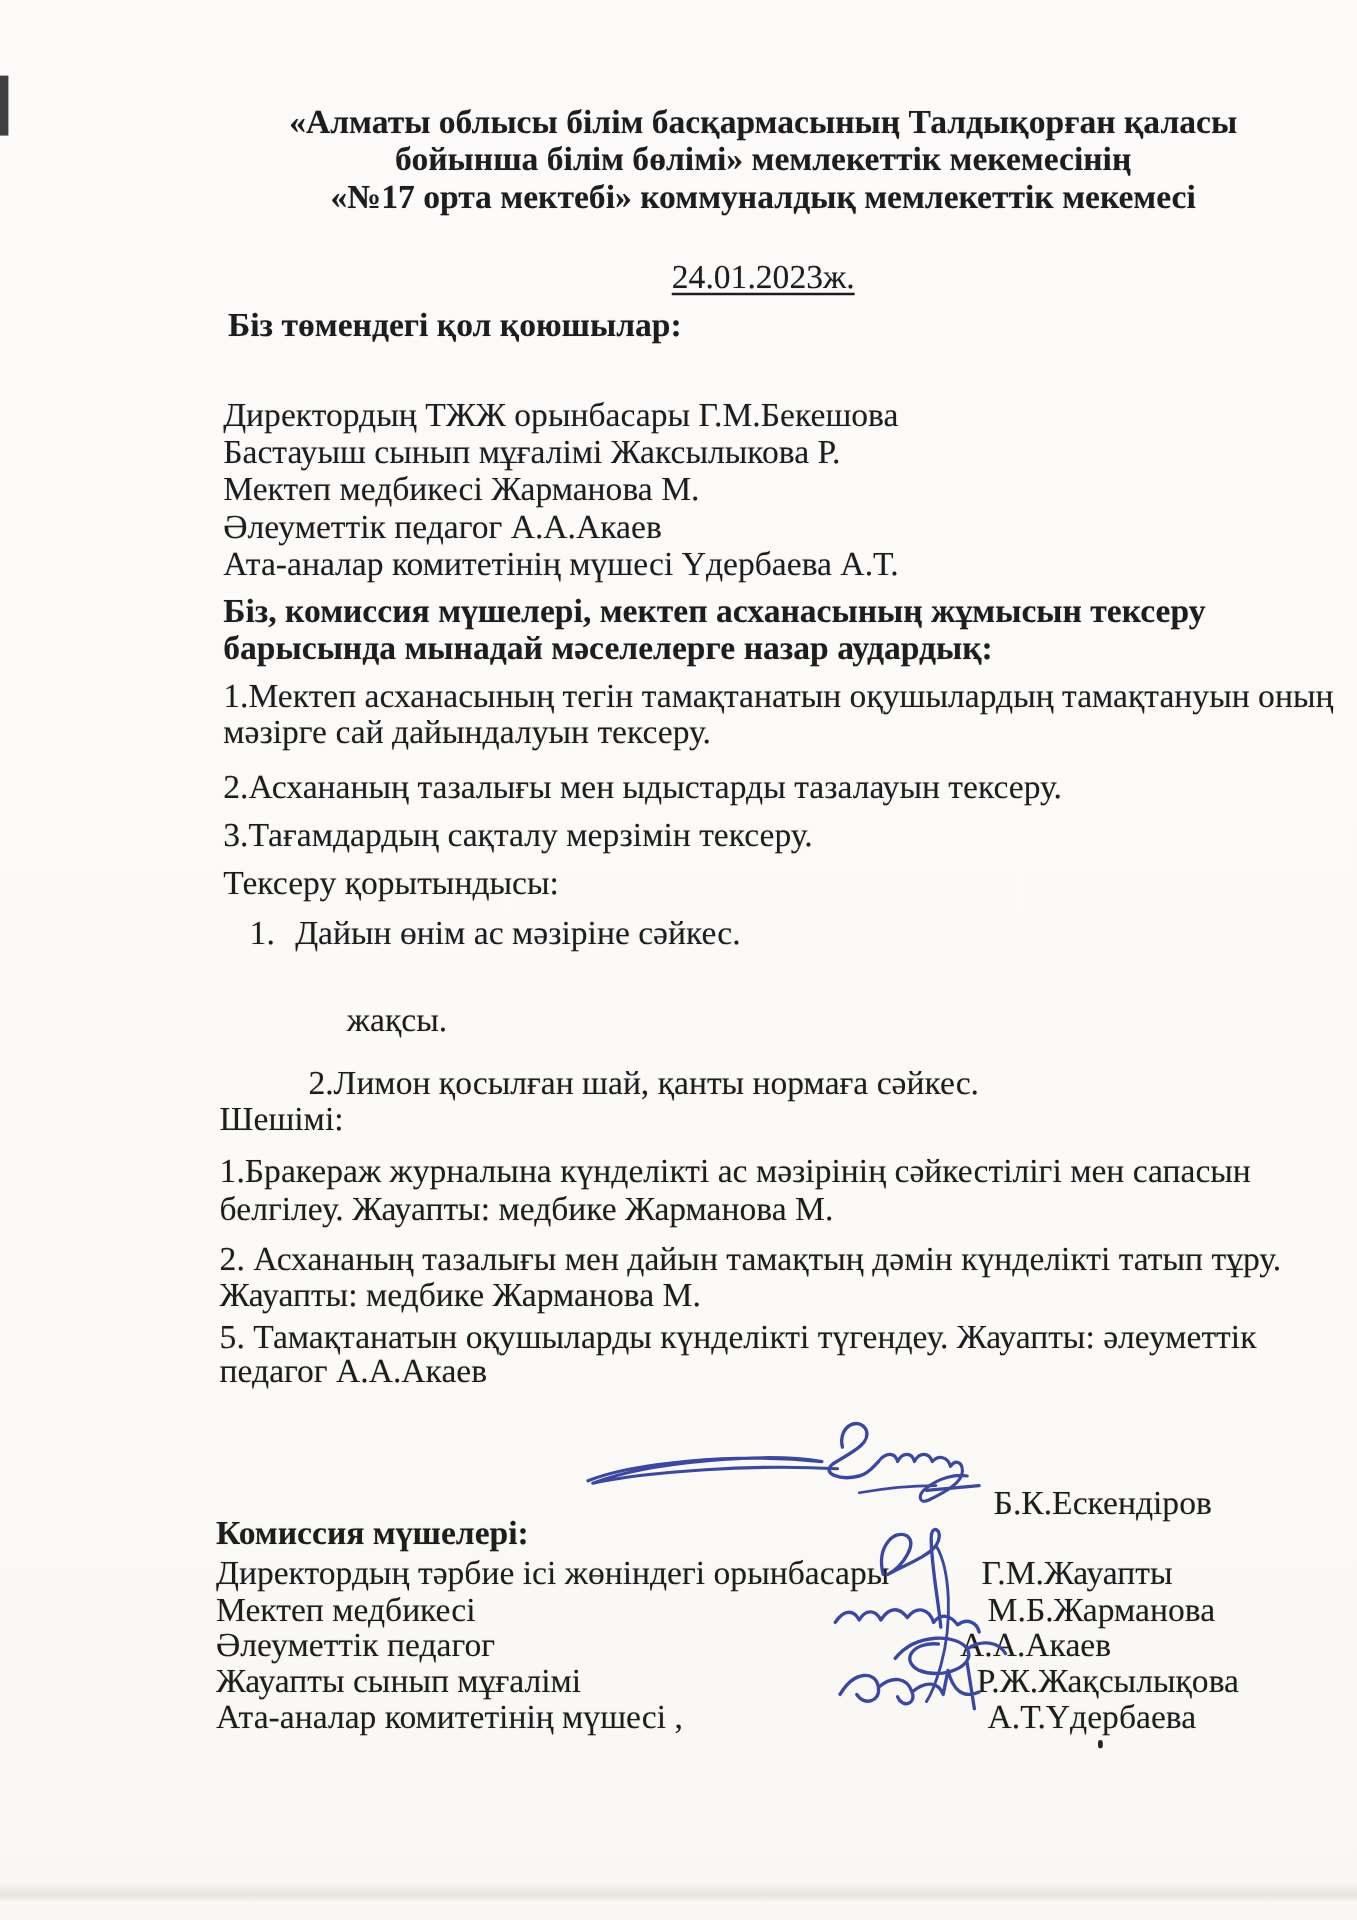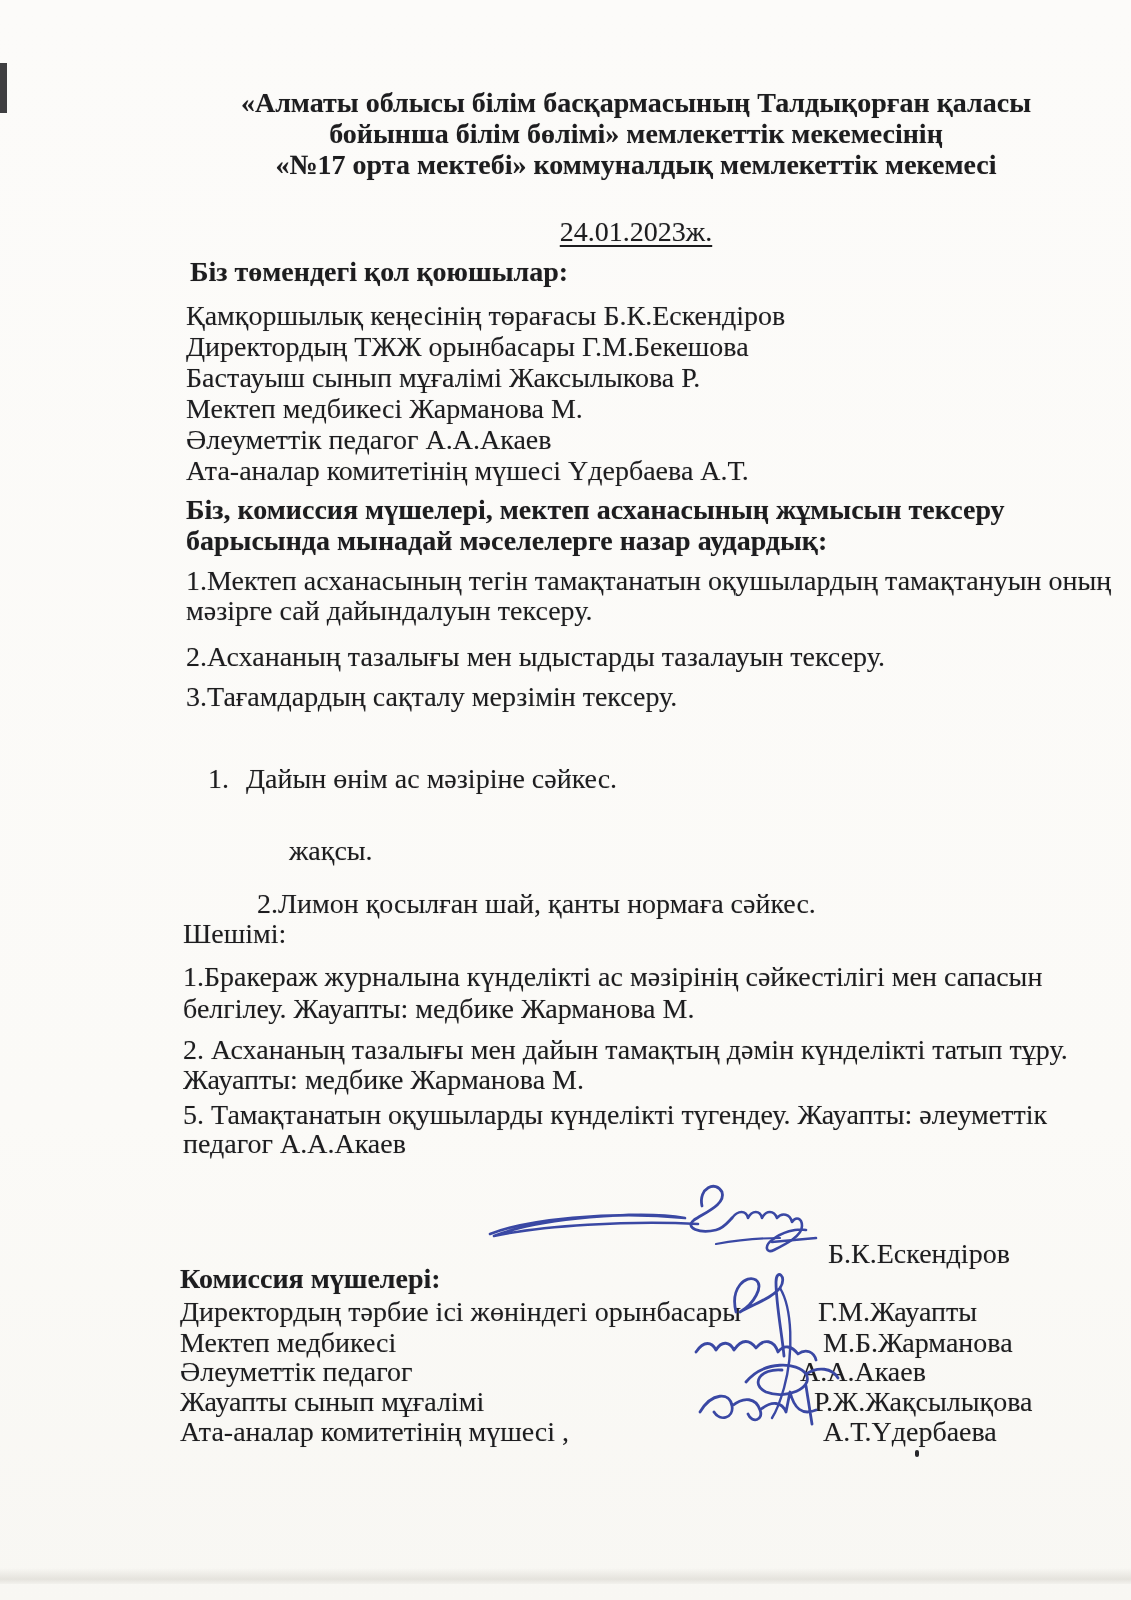--- a/index.html
+++ b/index.html
@@ -42,35 +42,35 @@
 <div class="page">
 
   <div class="artifact-left"></div>
 
   <div class="line b center" style="top:88px">«Алматы облысы білім басқармасының Талдықорған қаласы</div>
   <div class="line b center" style="top:119px">бойынша білім бөлімі» мемлекеттік мекемесінің</div>
   <div class="line b center" style="top:150px">«№17 орта мектебі» коммуналдық мемлекеттік мекемесі</div>
   <div class="line center date-line" style="top:217px">24.01.2023ж.</div>
 
   <div class="line b" style="left:190px; top:257px">Біз төмендегі қол қоюшылар:</div>
-  <div class="line" style="left:186px; top:301px">Қамқоршылық кеңесінің төрағасы Б.К.Ескендіров</div>
   <div class="line" style="left:186px; top:363px">Бастауыш сынып мұғалімі Жаксылыкова Р.</div>
   <div class="line" style="left:186px; top:332px">Директордың ТЖЖ орынбасары Г.М.Бекешова</div>
   <div class="line" style="left:186px; top:394px">Мектеп медбикесі Жарманова М.</div>
   <div class="line" style="left:186px; top:425px">Әлеуметтік педагог А.А.Акаев</div>
   <div class="line" style="left:186px; top:456px">Ата-аналар комитетінің мүшесі Үдербаева А.Т.</div>
 
   <div class="line b" style="left:186px; top:495px">Біз, комиссия мүшелері, мектеп асханасының жұмысын тексеру</div>
   <div class="line b" style="left:186px; top:526px">барысында мынадай мәселелерге назар аудардық:</div>
 
   <div class="line" style="left:186px; top:566px">1.Мектеп асханасының тегін тамақтанатын оқушылардың тамақтануын оның</div>
   <div class="line" style="left:186px; top:596px">мәзірге сай дайындалуын тексеру.</div>
   <div class="line" style="left:186px; top:642px">2.Асхананың тазалығы мен ыдыстарды тазалауын тексеру.</div>
   <div class="line" style="left:186px; top:682px">3.Тағамдардың сақталу мерзімін тексеру.</div>
 
+  <div class="line" style="left:186px; top:722px">Тексеру қорытындысы:</div>
   <div class="line" style="left:208px; top:764px">1.</div>
   <div class="line" style="left:246px; top:764px">Дайын өнім ас мәзіріне сәйкес.</div>
   <div class="line" style="left:289px; top:836px">жақсы.</div>
   <div class="line" style="left:257px; top:889px">2.Лимон қосылған шай, қанты нормаға сәйкес.</div>
 
   <div class="line" style="left:183px; top:919px">Шешімі:</div>
   <div class="line" style="left:183px; top:962px">1.Бракераж журналына күнделікті ас мәзірінің сәйкестілігі мен сапасын</div>
   <div class="line" style="left:183px; top:994px">белгілеу. Жауапты: медбике Жарманова М.</div>
   <div class="line" style="left:183px; top:1035px">2. Асхананың тазалығы мен дайын тамақтың дәмін күнделікті татып тұру.</div>
   <div class="line" style="left:183px; top:1065px">Жауапты: медбике Жарманова М.</div>

